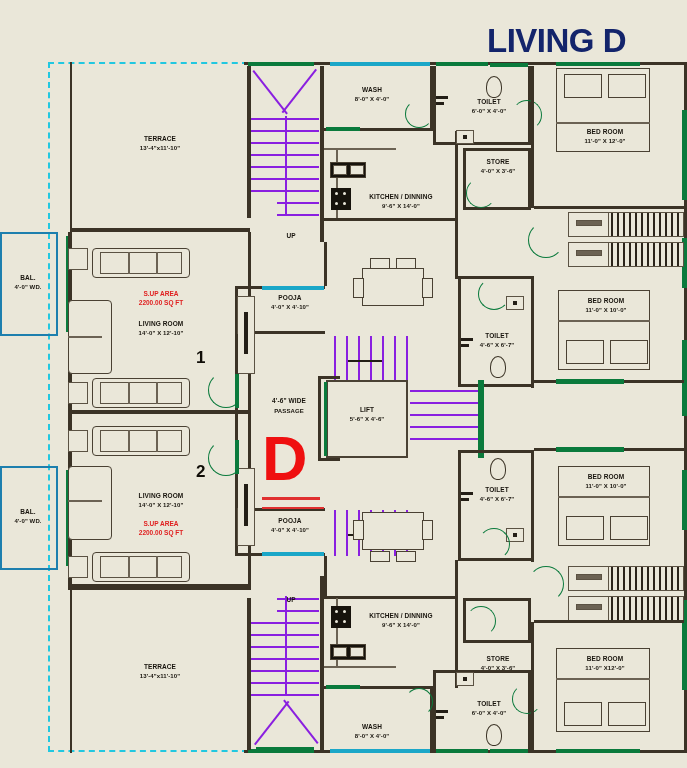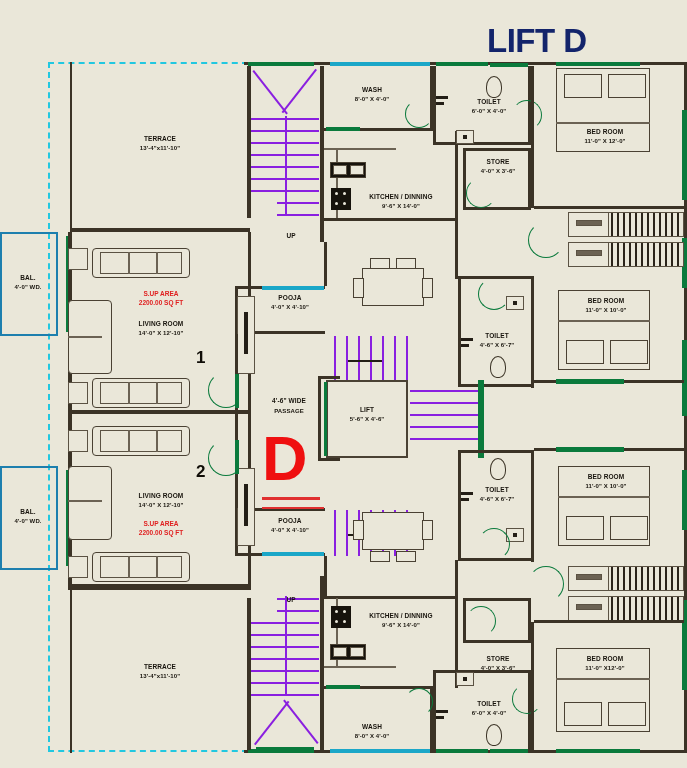--- a/index.html
+++ b/index.html
@@ -52,21 +52,21 @@
   .sofa{position:absolute;border:1.6px solid #4a4133;border-radius:4px;box-sizing:border-box;background:#eae7d9;}
   .bed{position:absolute;border:1.6px solid #4a4133;box-sizing:border-box;background:#eae7d9;}
   .pil{position:absolute;border:1.5px solid #4a4133;box-sizing:border-box;background:#eae7d9;}
   .tbl{position:absolute;border:1.6px solid #4a4133;box-sizing:border-box;background:#eae7d9;}
 </style>
 </head>
 <body>
 
 <div id="plan">
 
-  <div class="hdr" id="title-tower">LIFT D</div>
+  <div class="hdr" id="title-tower">LIVING D</div>
 
   <div class="dash" style="left:48px;top:62px;width:200px;"></div>
   <div class="dash" style="left:48px;top:750px;width:200px;"></div>
   <div class="dashv" style="left:48px;top:62px;height:690px;"></div>
 
   <div class="wall" style="left:244px;top:62px;width:443px;height:3px;"></div>
   <div class="wall" style="left:244px;top:750px;width:443px;height:3px;"></div>
   <div class="wall" style="left:684px;top:62px;width:3px;height:691px;"></div>
 
   <div class="green" style="left:248px;top:62px;width:66px;height:4px;"></div>

